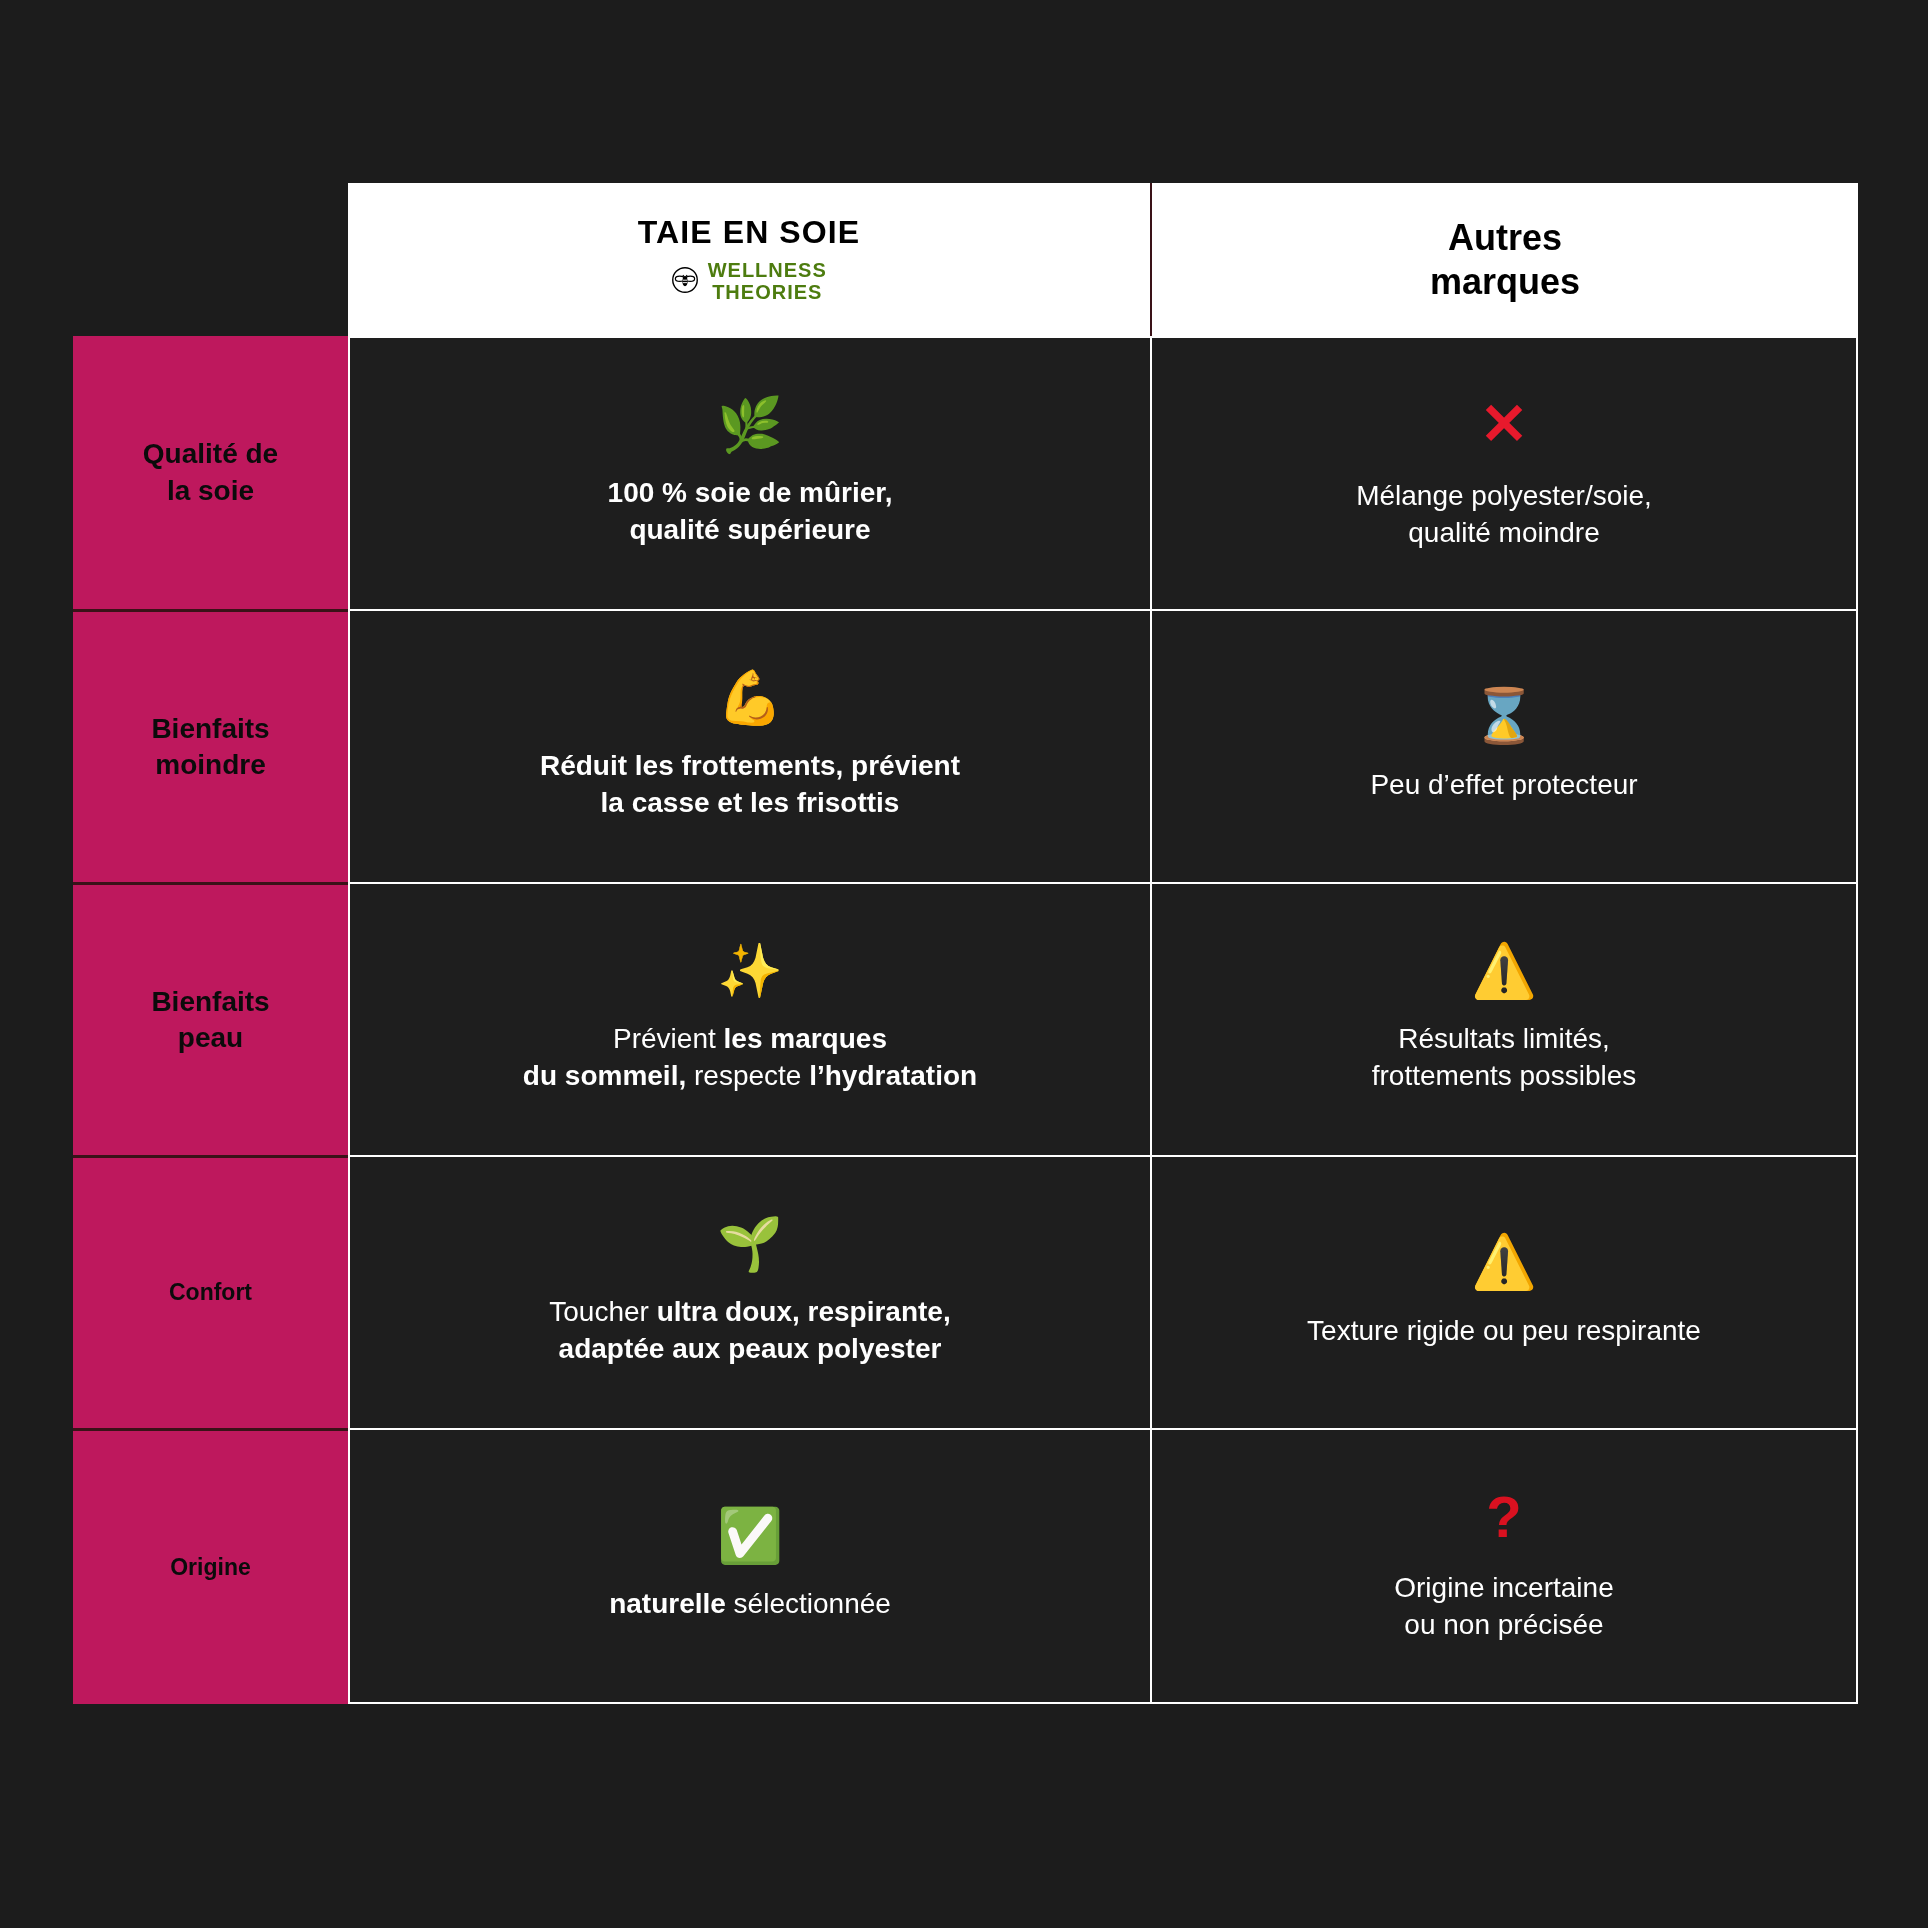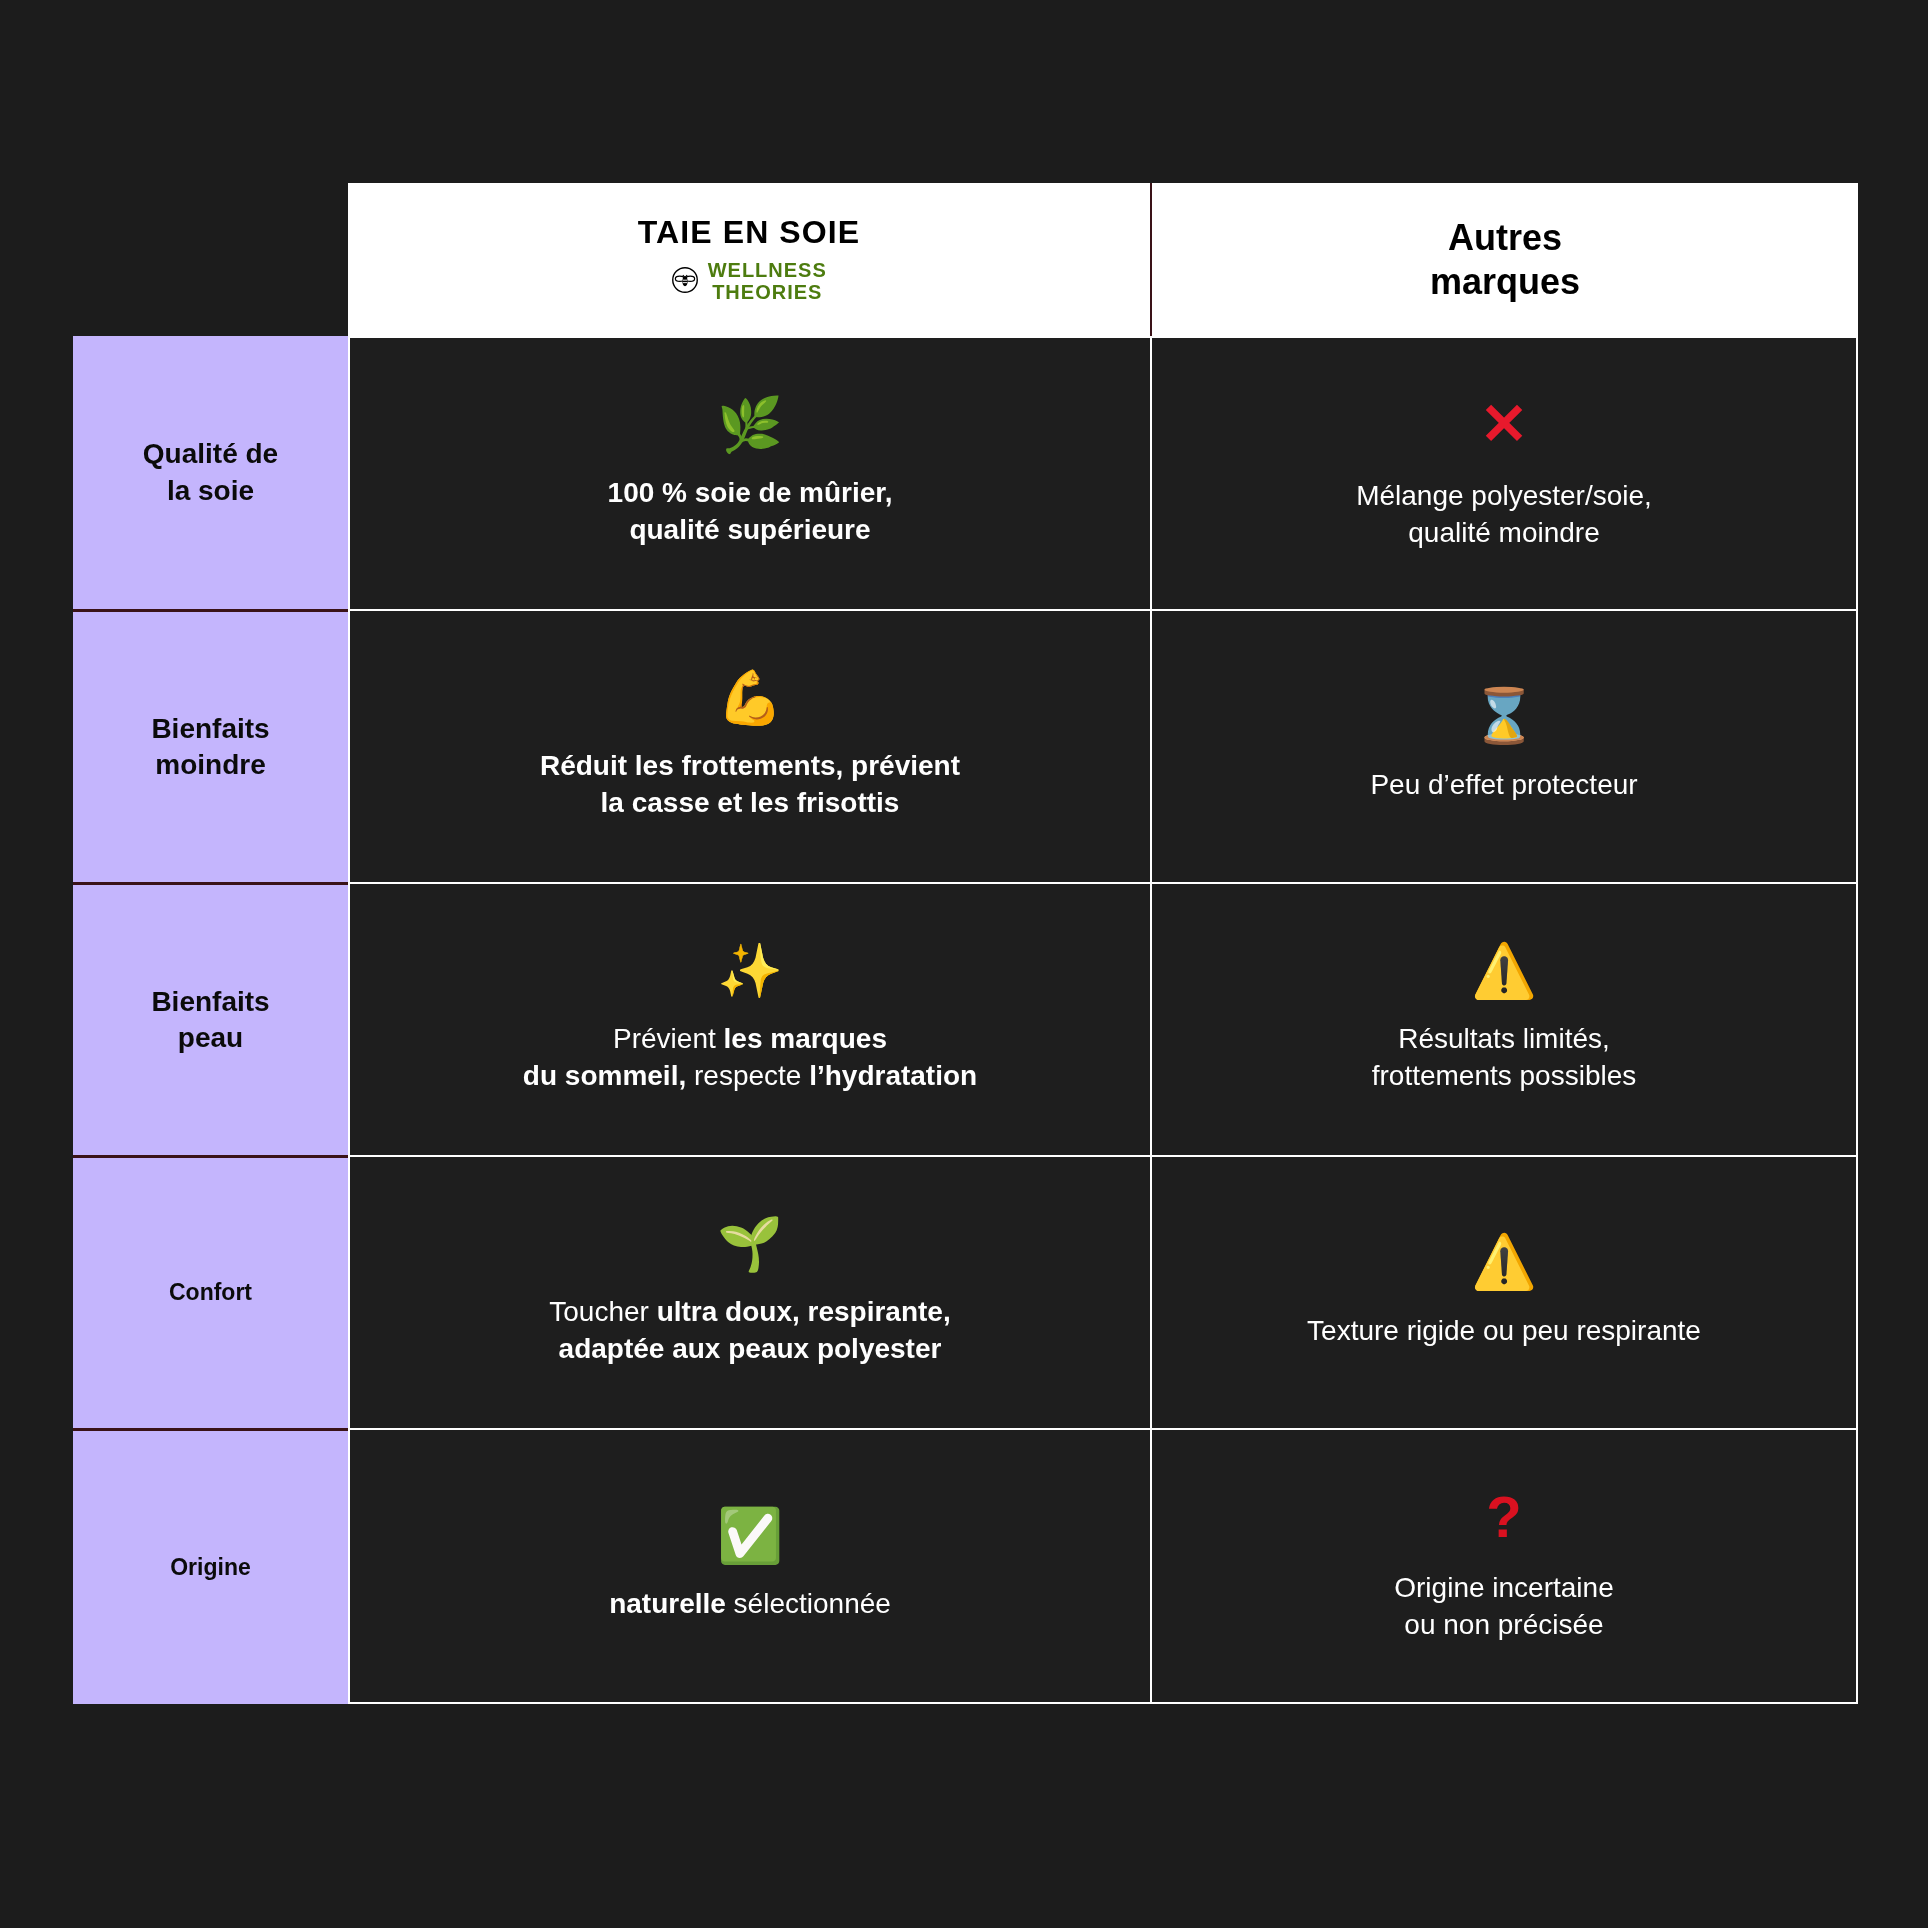--- a/index.html
+++ b/index.html
@@ -80,21 +80,21 @@
   }
   .hdr-other {
     font-size: 36px;
     font-weight: bold;
     line-height: 1.22;
     color: #000;
   }
 
   
   .label-cell {
-    background: #c4b5fd;
+    background: #be185d;
     color: #0b0b0b;
     font-weight: bold;
     font-size: 28px;
     line-height: 1.3;
     border-top: 3.8px solid #3a1218;
   }
   .label-cell.first { border-top: none; }
   .label-cell.small { font-size: 23px; }
 
   

